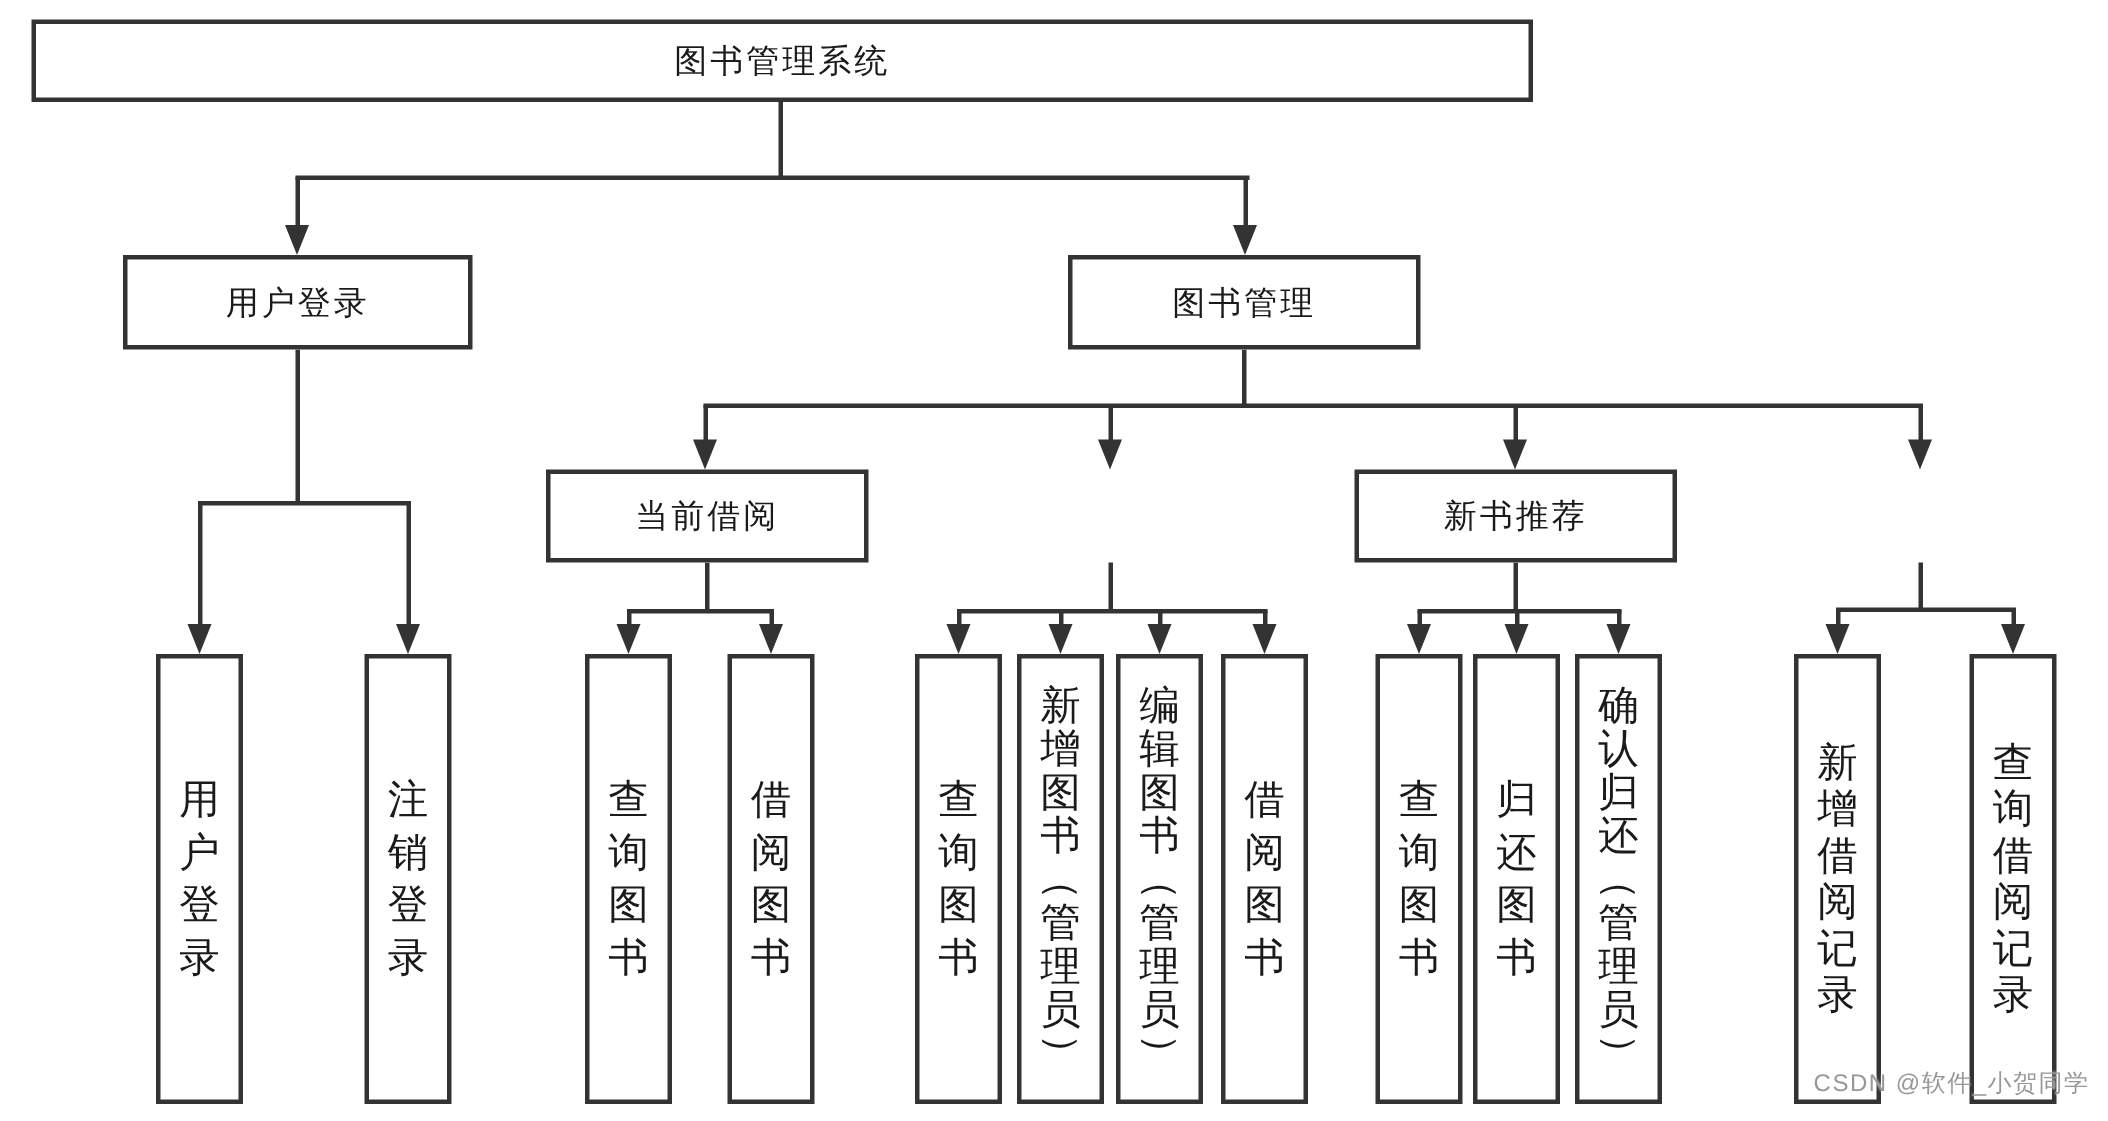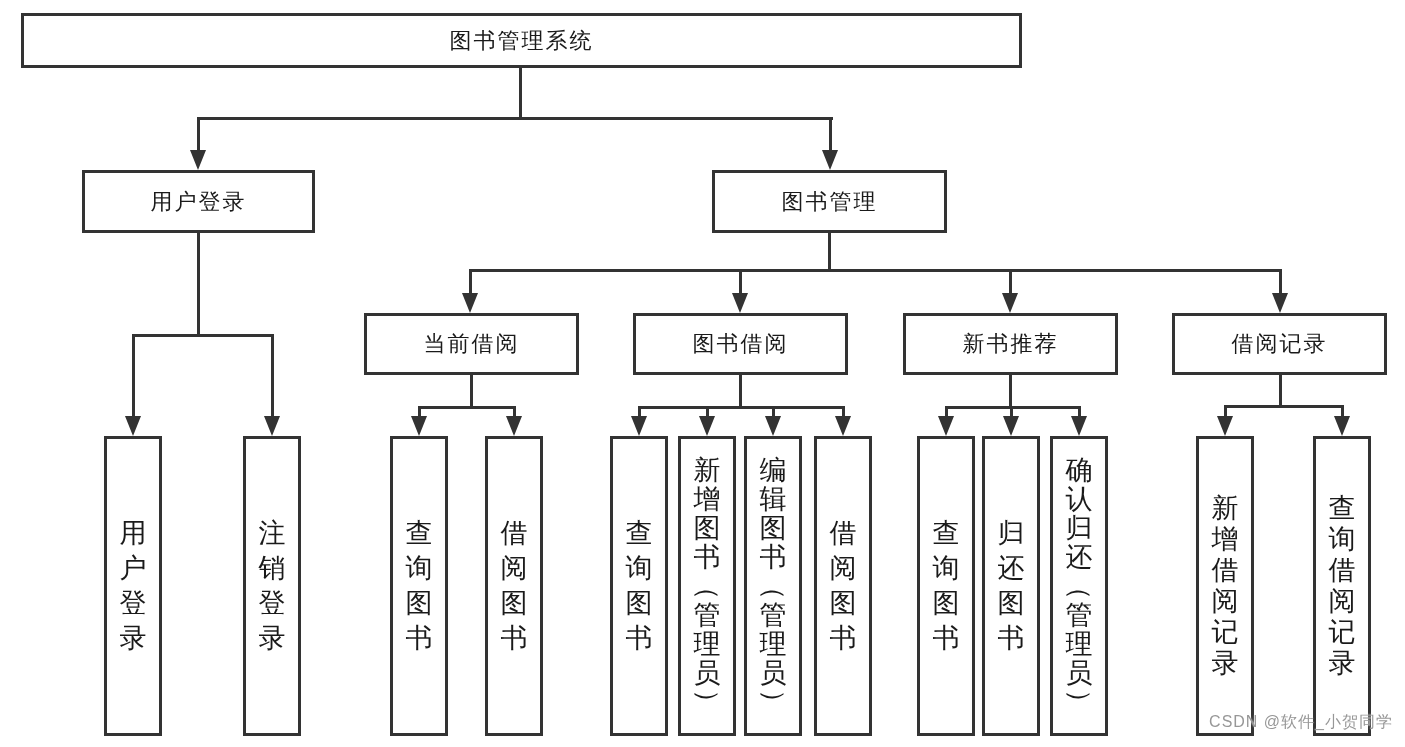--- a/index.html
+++ b/index.html
@@ -134,28 +134,22 @@
   <div class="box hbox" style="left:21px;top:13px;width:1001px;height:55px;">
     <span class="lbl">图书管理系统</span>
   </div>
   <div class="box hbox" style="left:712px;top:170px;width:235px;height:63px;">
     <span class="lbl">图书管理</span>
   </div>
 
   <div class="box hbox" style="left:364px;top:313px;width:215px;height:62px;">
     <span class="lbl">当前借阅</span>
   </div>
-  <div class="box hbox" style="left:633px;top:313px;width:215px;height:62px;">
-    <span class="lbl">图书借阅</span>
-  </div>
   <div class="box hbox" style="left:903px;top:313px;width:215px;height:62px;">
     <span class="lbl">新书推荐</span>
-  </div>
-  <div class="box hbox" style="left:1172px;top:313px;width:215px;height:62px;">
-    <span class="lbl">借阅记录</span>
   </div>
 
   <div class="box vbox ls-4" style="left:104px;top:436px;width:58px;height:300px;">
     <span class="vlbl">
         <span class="char">用</span>
         <span class="char">户</span>
         <span class="char">登</span>
         <span class="char">录</span>
       </span>
   </div>

